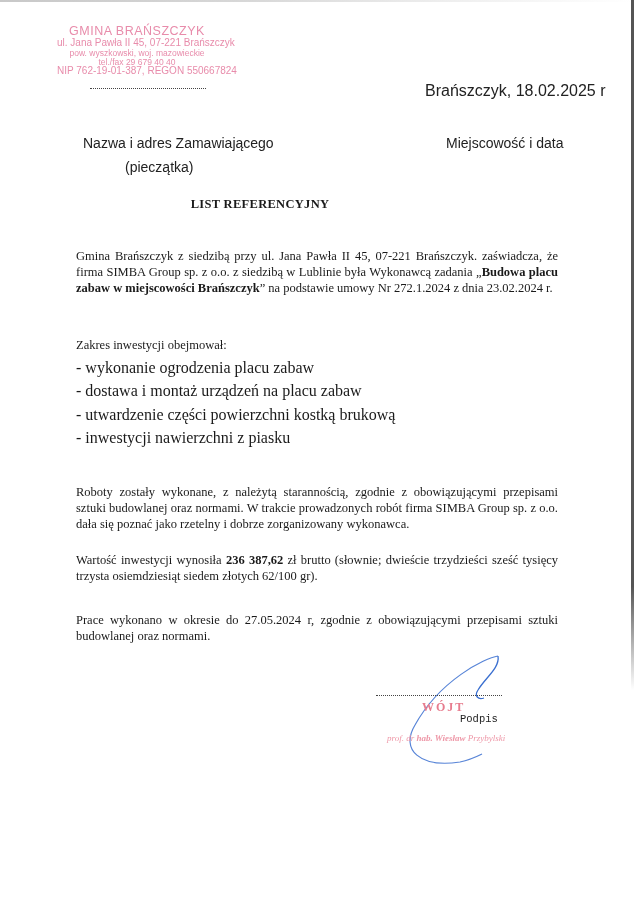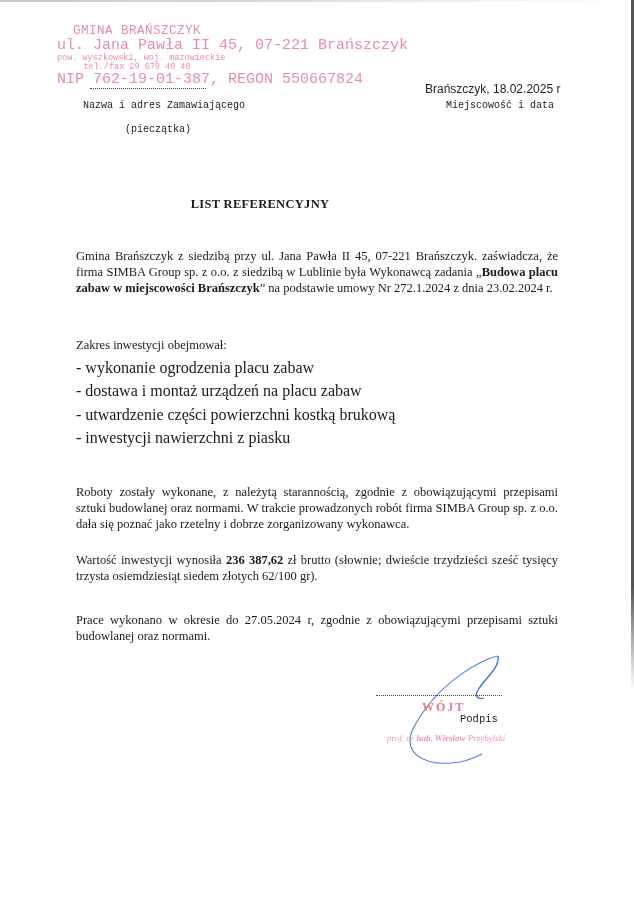--- a/index.html
+++ b/index.html
@@ -12,36 +12,36 @@
   .top-edge {
     position: absolute; left: 0; top: 0; width: 634px; height: 2px;
     background: linear-gradient(to right, #c8c8c8 0%, #d8d8d8 40%, #eeeeee 70%, #ffffff 100%);
   }
   .right-edge {
     position: absolute; left: 631px; top: 0; width: 3px; height: 690px;
     background: linear-gradient(to bottom, #555 0%, #555 85%, rgba(85,85,85,0) 100%);
   }
   .stamp {
     position: absolute; left: 57px; top: 25px; width: 160px;
-    font-family: Liberation Mono, monospace; color: #e88cab; text-align: center;
+    font-family: Liberation Sans, sans-serif; color: #e88cab; text-align: center;
     line-height: 1.05;
   }
   .stamp .s-name { font-size: 12.5px; letter-spacing: 0.5px; }
-  .stamp .s-line { font-size: 15px; white-space: nowrap; }
+  .stamp .s-line { font-size: 10px; white-space: nowrap; }
   .stamp .s-line.small { font-size: 8.5px; }
   .dots {
     position: absolute; height: 0; border-top: 1.5px dotted #444;
   }
   .label-sans {
-    position: absolute; font-family: Liberation Mono, monospace;
-    font-size: 10px; color: #222; white-space: nowrap;
+    position: absolute; font-family: Liberation Sans, sans-serif;
+    font-size: 14px; color: #222; white-space: nowrap; margin-top: 35px;
   }
   .place-date {
     position: absolute; left: 425px; top: 82px;
-    font-family: "Liberation Sans", sans-serif; font-size: 12px; color: #222;
+    font-family: "Liberation Sans", sans-serif; font-size: 16px; color: #222;
   }
   .title {
     position: absolute; left: 0; width: 520px; top: 197px; text-align: center;
     font-weight: bold; font-size: 12.5px; letter-spacing: 0.3px;
   }
   .para {
     position: absolute; left: 76px; width: 482px;
     font-size: 12.5px; line-height: 16px; text-align: justify;
   }
   .para b { font-weight: bold; }

